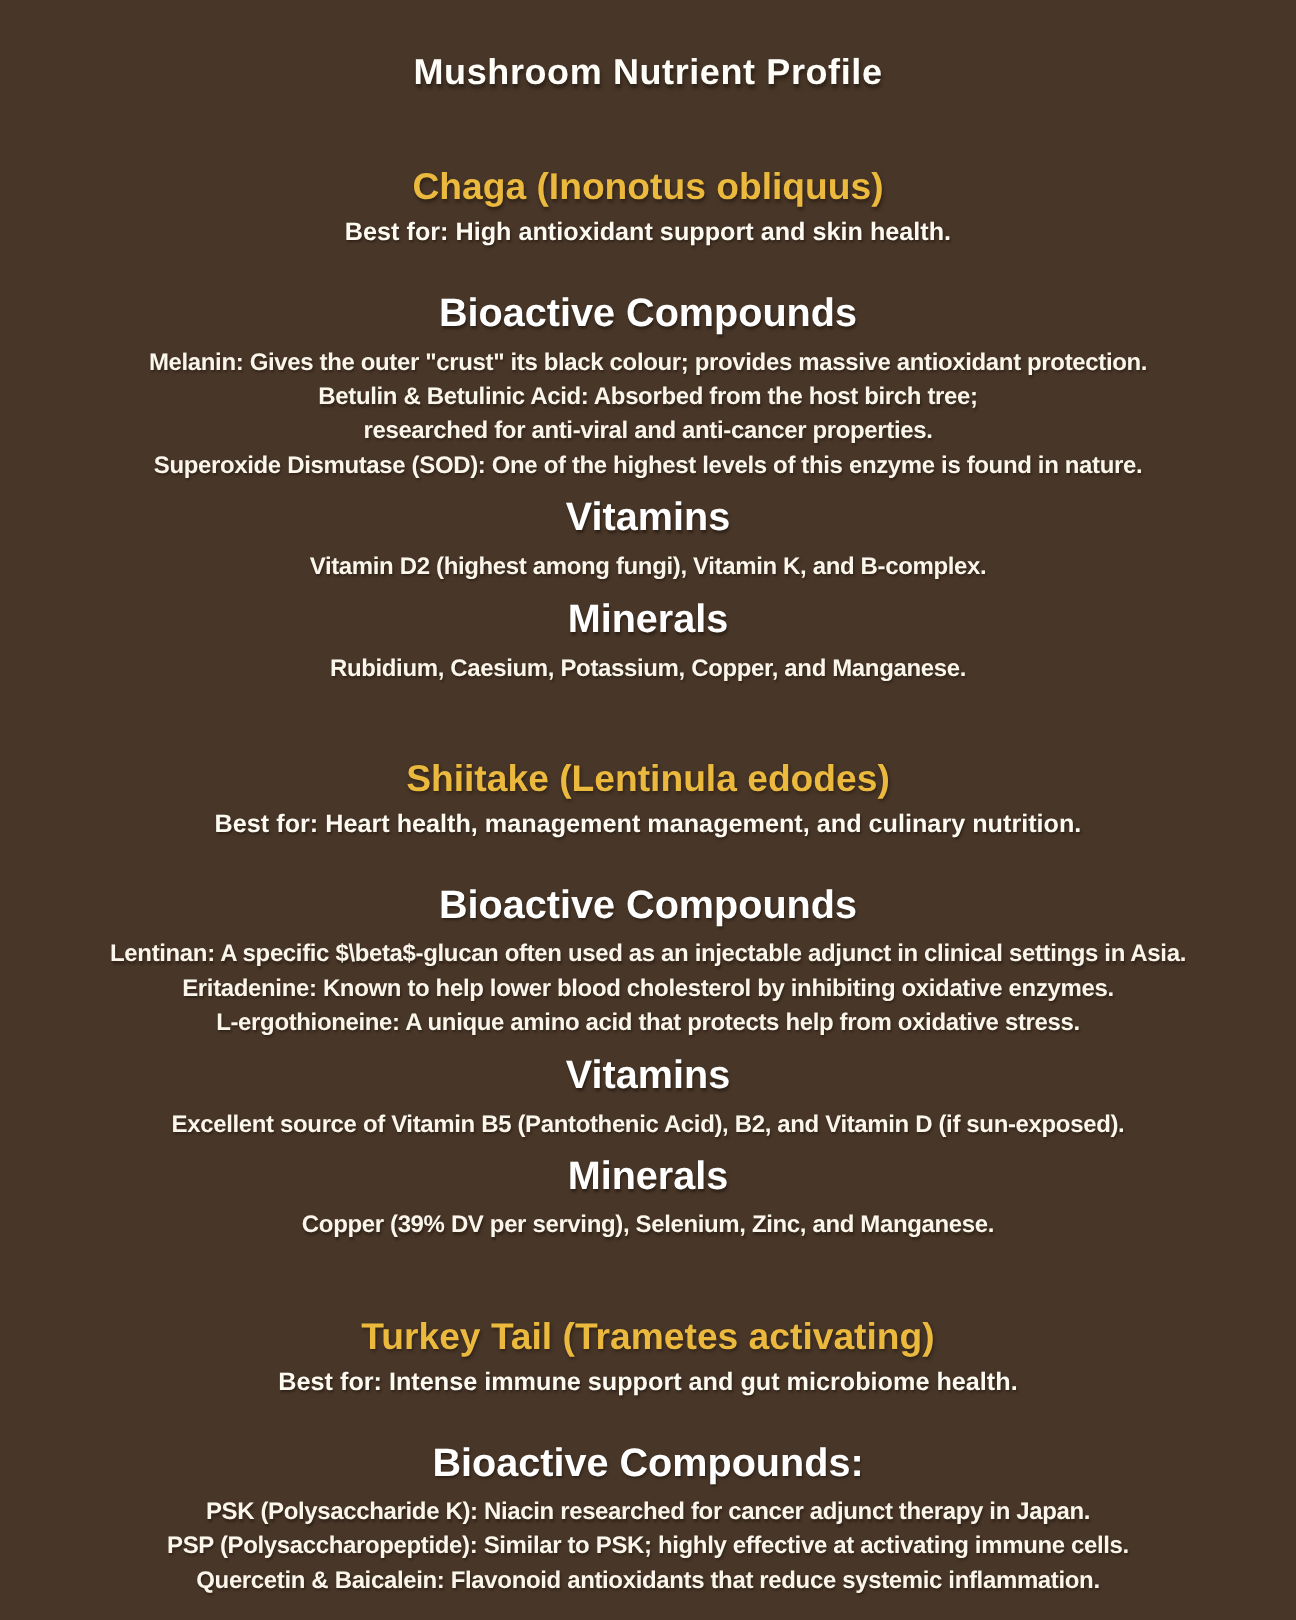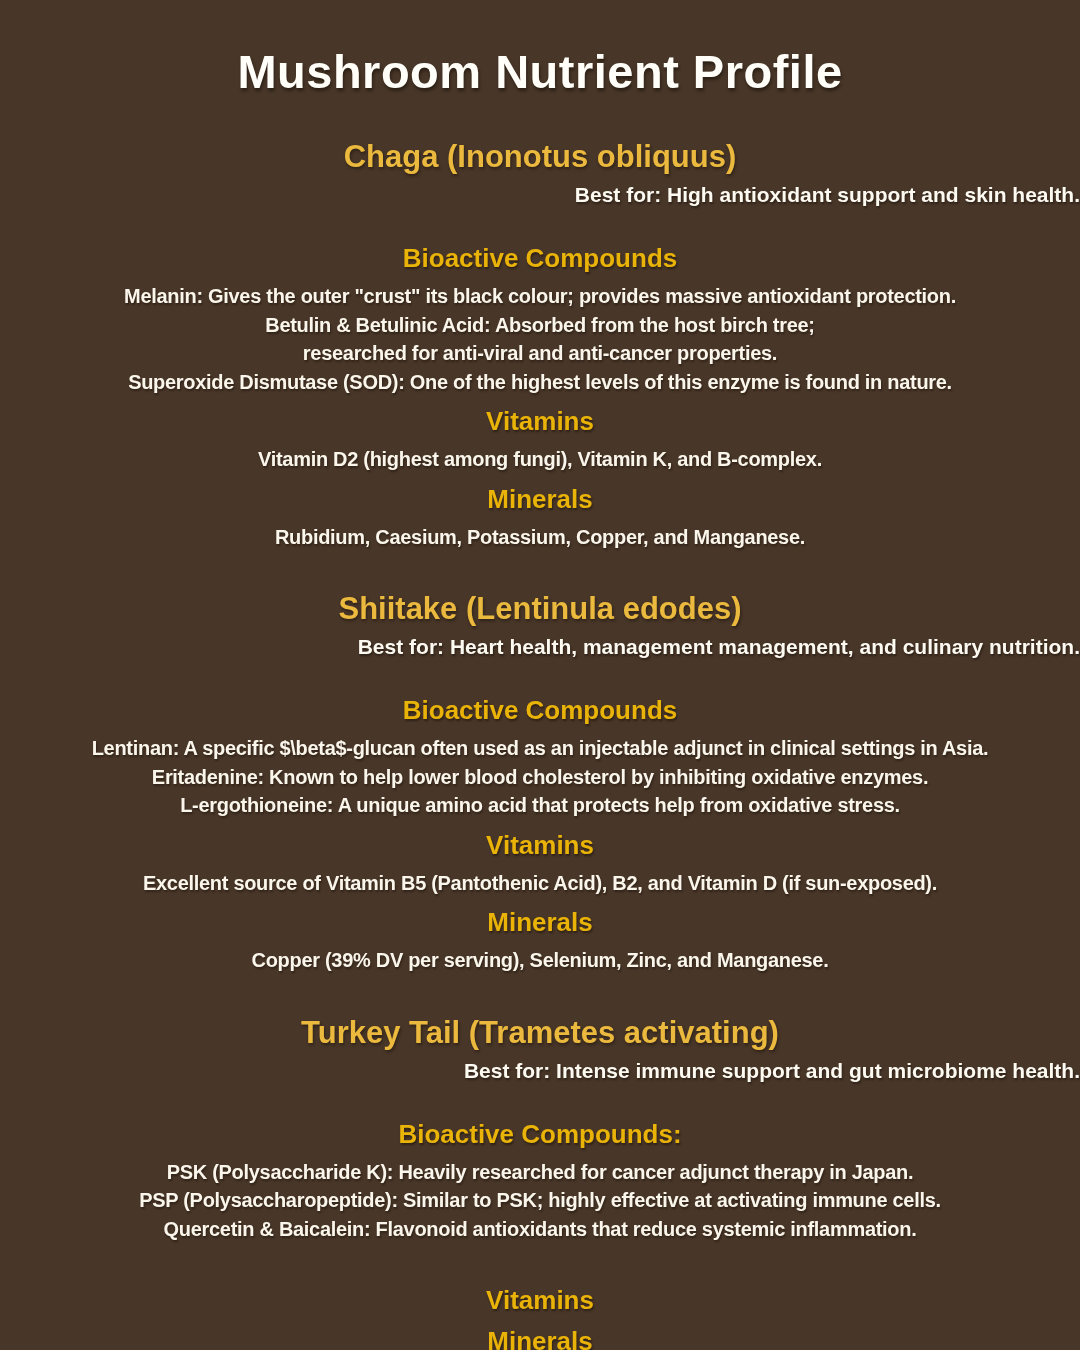--- a/index.html
+++ b/index.html
@@ -10,46 +10,45 @@
     height: 1350px;
     margin: 0 auto;
     background: #483628;
     overflow: hidden;
     font-family: "Liberation Sans", "DejaVu Sans", sans-serif;
     text-align: center;
     -webkit-font-smoothing: antialiased;
   }
   .title {
     padding-top: 44px;
-    font-size: 47px;
+    font-size: 30px;
     font-weight: 800;
     letter-spacing: 0.5px;
     color: #fffef9;
     text-shadow: 1px 3px 3px rgba(22, 14, 7, 0.55);
   }
-  .species { margin-top: 40px; }
+  .species { margin-top: 60px; }
   .species-name {
     font-size: 31px;
     font-weight: 800;
     color: #ebb93d;
     margin-bottom: 8px;
     text-shadow: 1px 2px 3px rgba(22, 14, 7, 0.5);
   }
   .bestfor {
     font-size: 21px;
     font-weight: 700;
     color: #fdfaf2;
     margin-bottom: 36px;
     text-shadow: 1px 2px 2px rgba(22, 14, 7, 0.5);
-    text-align: right;
   }
   .subhead {
-    font-size: 26px;
+    font-size: 33px;
     font-weight: 800;
-    color: #eab308;
+    color: #ffffff;
     margin: 10px 0 8px;
     text-shadow: 1px 2px 2px rgba(22, 14, 7, 0.5);
   }
   .line {
     font-size: 20px;
     font-weight: 700;
     letter-spacing: -0.3px;
     line-height: 28.5px;
     color: #fbf6eb;
     white-space: nowrap;
@@ -108,21 +107,21 @@
       <p class="line">Copper (39% DV per serving), Selenium, Zinc, and Manganese.</p>
     </div>
   </section>
 
   <section class="species">
     <h2 class="species-name">Turkey Tail (Trametes activating)</h2>
     <p class="bestfor">Best for: Intense immune support and gut microbiome health.</p>
 
     <div>
       <h3 class="subhead">Bioactive Compounds:</h3>
-      <p class="line">PSK (Polysaccharide K): Heavily researched for cancer adjunct therapy in Japan.</p>
+      <p class="line">PSK (Polysaccharide K): Niacin researched for cancer adjunct therapy in Japan.</p>
       <p class="line">PSP (Polysaccharopeptide): Similar to PSK; highly effective at activating immune cells.</p>
       <p class="line">Quercetin &amp; Baicalein: Flavonoid antioxidants that reduce systemic inflammation.</p>
     </div>
 
     <div class="spacer-lg"></div>
 
     <div>
       <h3 class="subhead">Vitamins</h3>
     </div>
 

